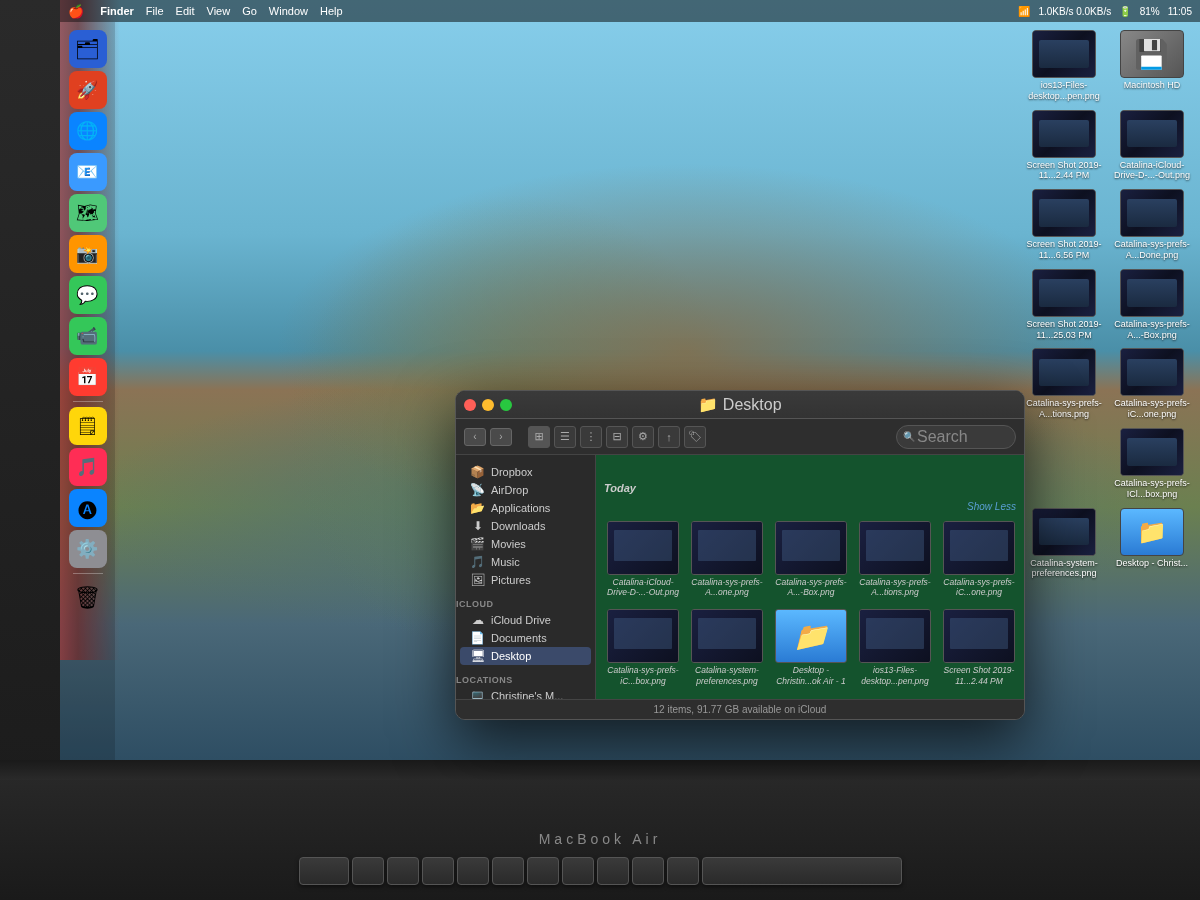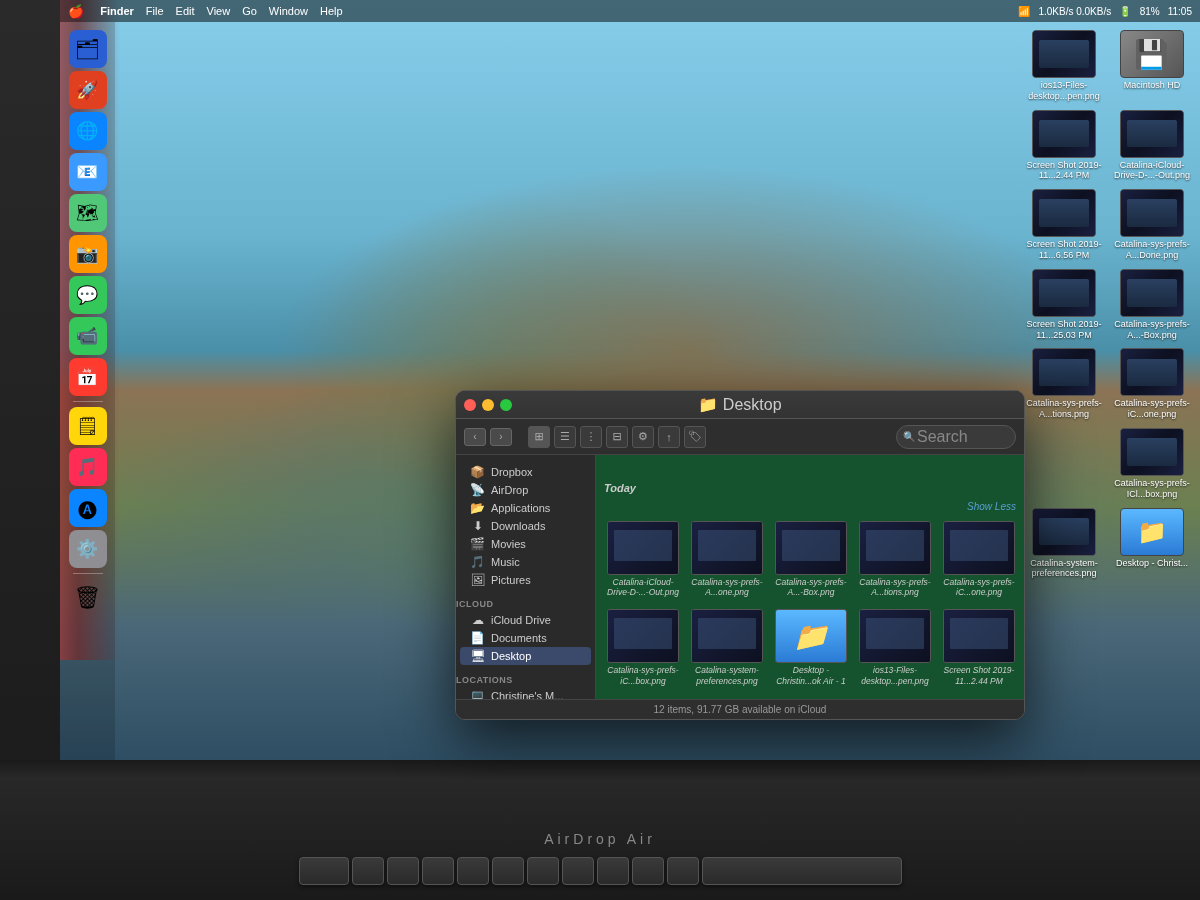--- a/index.html
+++ b/index.html
@@ -883,21 +883,21 @@
         <span>12 items, 91.77 GB available on iCloud</span>
       </div>
 
     </div>
 
   </div>
 
   <div class="screen-bezel-bottom"></div>
 
   <div class="keyboard-area">
-    <div class="keyboard-brand">AirDrop Air</div>
+    <div class="keyboard-brand">MacBook Air</div>
     <div class="keyboard-keys">
       <div class="key key-wide"></div>
       <div class="key"></div>
       <div class="key"></div>
       <div class="key"></div>
       <div class="key"></div>
       <div class="key"></div>
       <div class="key"></div>
       <div class="key"></div>
       <div class="key"></div>

